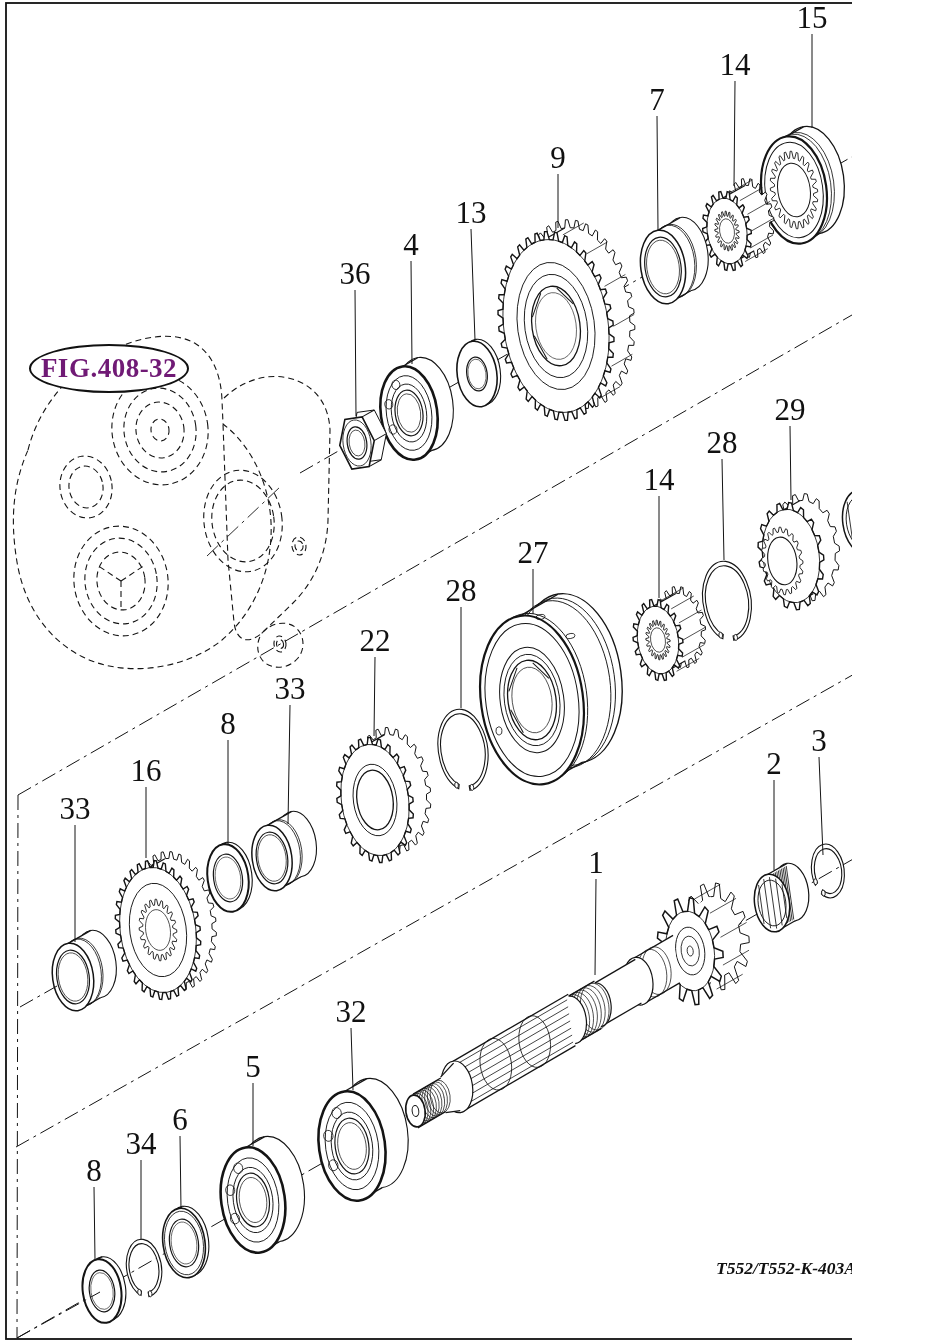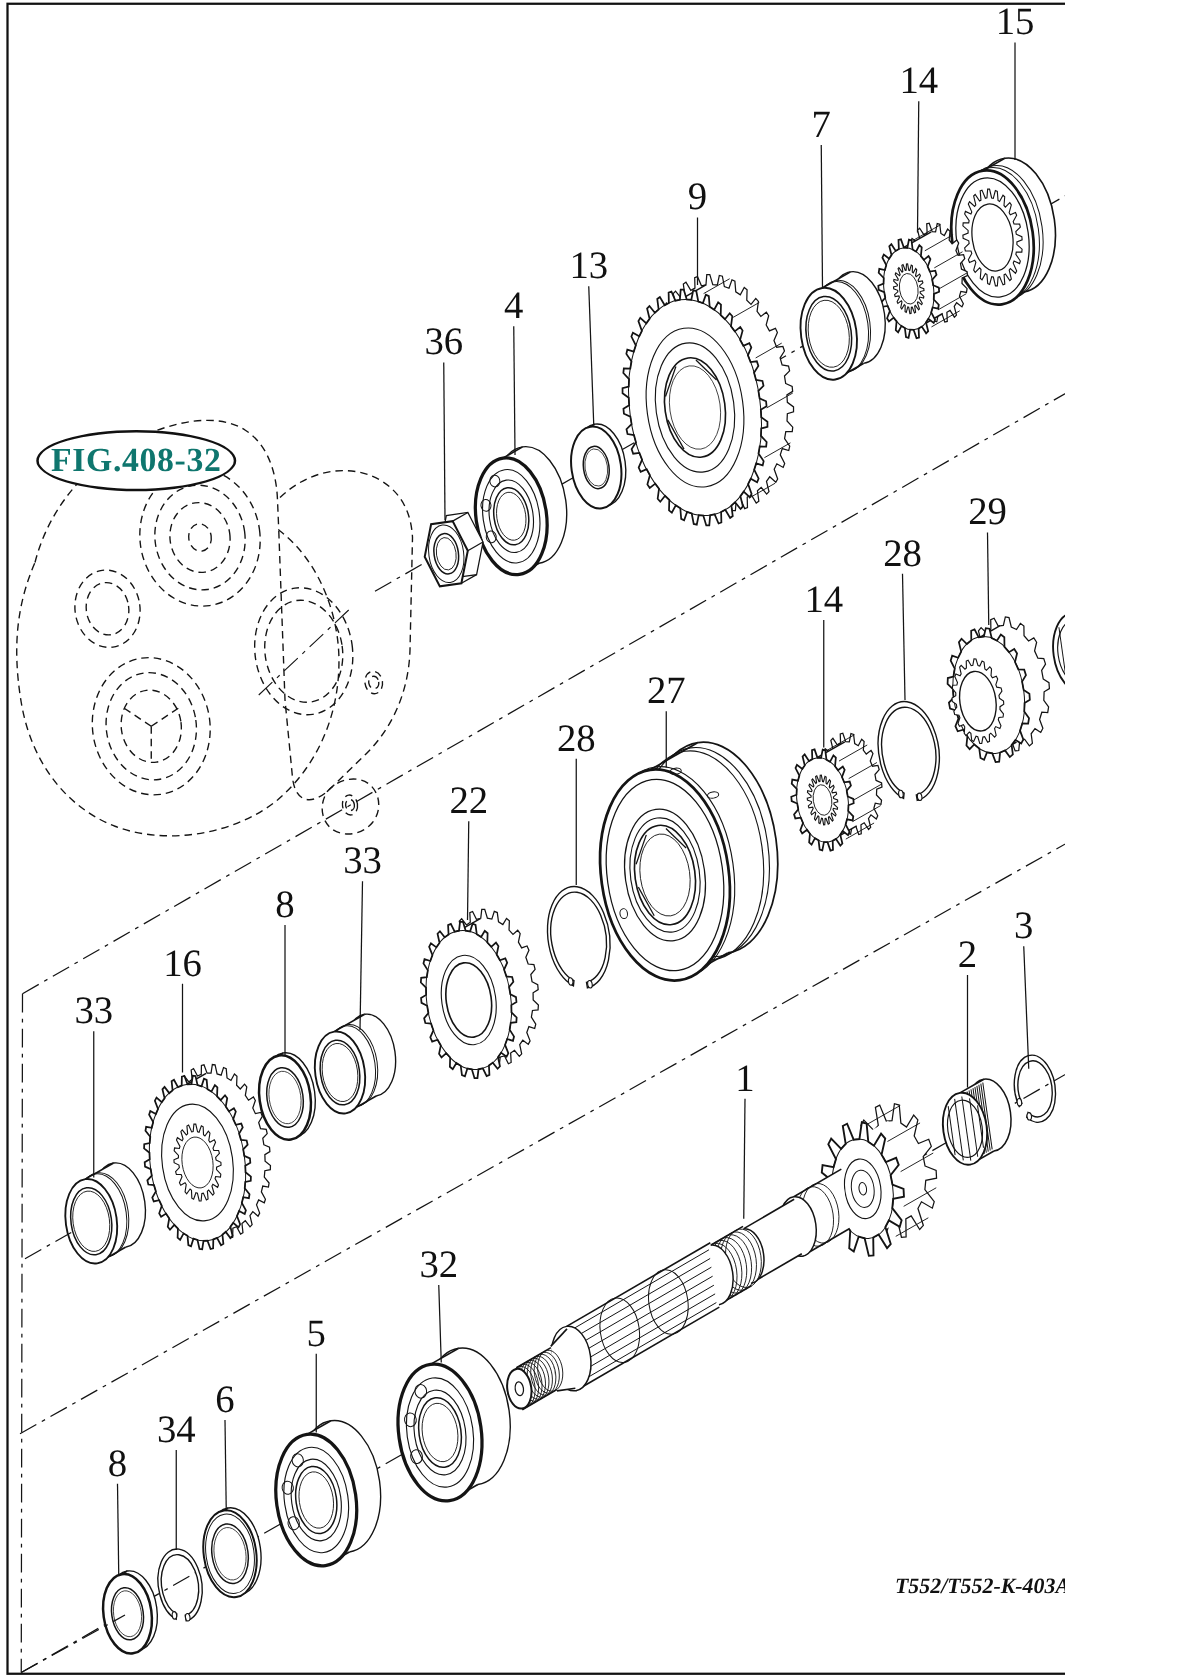--- a/index.html
+++ b/index.html
@@ -4,21 +4,21 @@
 <title>FIG.408-32</title>
 <style>
   html,body{margin:0;padding:0;background:#ffffff;}
   #stage{position:relative;width:852px;height:1342px;background:#ffffff;overflow:hidden;
          font-family:"Liberation Serif", serif;}
   #art{position:absolute;left:0;top:0;}
   svg text{font-family:"Liberation Serif", serif;fill:#111;}
   .fig-oval{position:absolute;left:29px;top:344px;width:156px;height:45px;
             border:2.5px solid #111;border-radius:50%;background:#fff;
             display:flex;align-items:center;justify-content:center;
-            font-weight:bold;font-size:27px;letter-spacing:0.5px;color:#0f766e;white-space:nowrap;}
+            font-weight:bold;font-size:27px;letter-spacing:0.5px;color:#701a75;white-space:nowrap;}
   .part-code{position:absolute;left:716px;top:1258px;width:140px;
              font-weight:bold;font-size:17.5px;color:#111;white-space:nowrap;font-style:italic;}
 </style>
 </head>
 <body>
 
 <div id="stage">
   <svg id="art" width="952" height="1342" viewBox="0 0 952 1342" xmlns="http://www.w3.org/2000/svg">
       <rect x="6" y="3" width="943" height="1336" fill="none" stroke="#111" stroke-width="1.8"></rect>
       <g>

